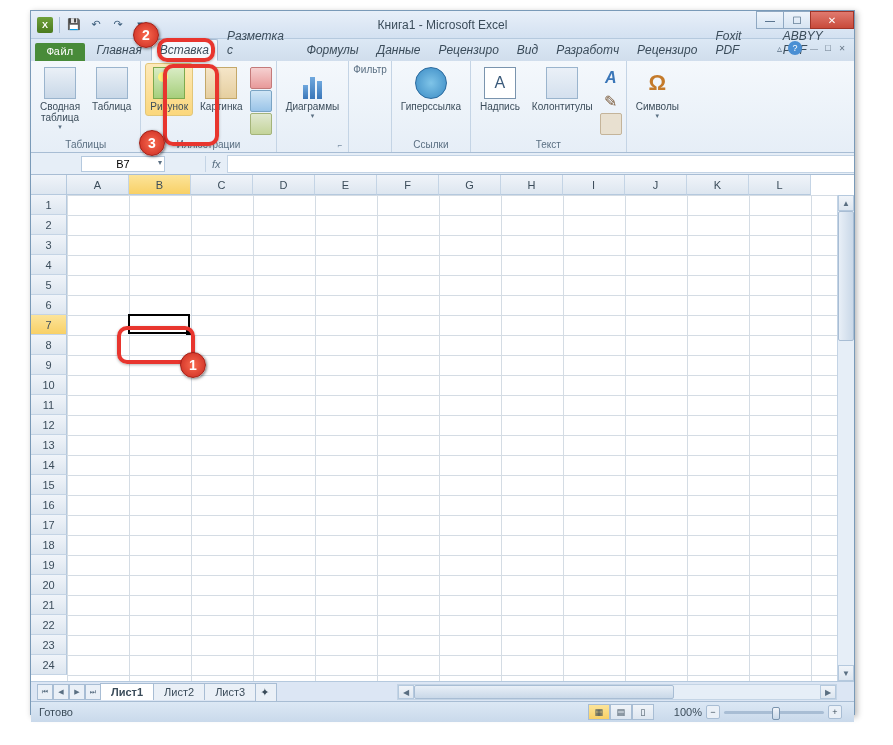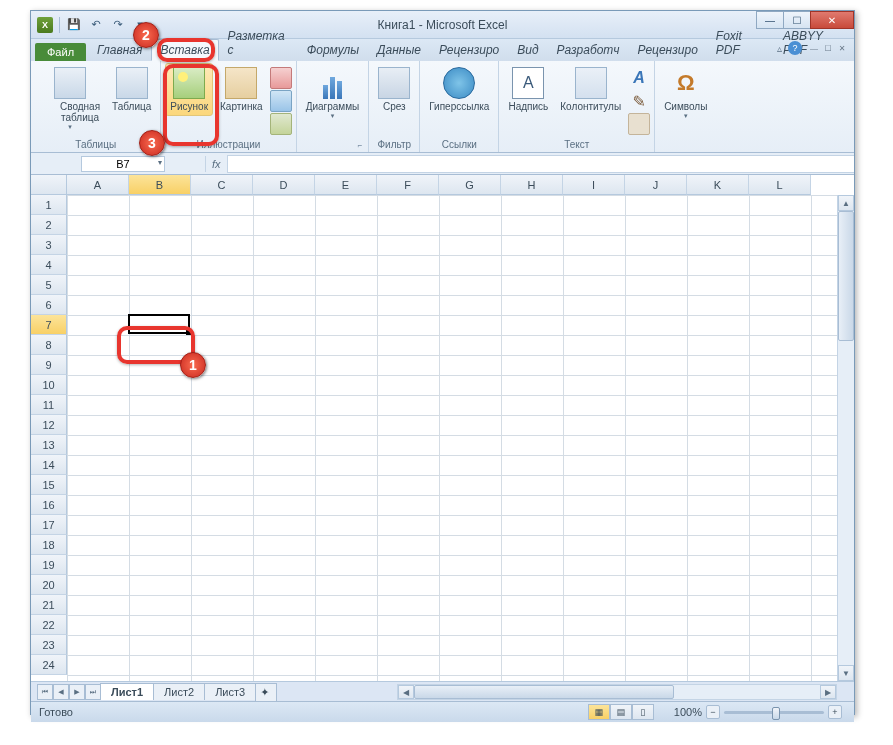--- a/index.html
+++ b/index.html
@@ -11,21 +11,21 @@
 .qat { display: flex; align-items: center; gap: 6px; padding-left: 6px; }
 .qat-icon { width: 16px; height: 16px; display: flex; align-items: center; justify-content: center; font-size: 11px; color: #3b5c7a; }
 .excel-icon { background: linear-gradient(#6fa03a,#4a7a1e); color:#fff; font-size:9px; font-weight:bold; border-radius:2px; }
 .qat-sep { width:1px; height:16px; background:#a8bdd4; }
 .title-center { position: absolute; left: 50%; transform: translateX(-50%); font-size: 12px; color: #3b4c5a; }
 .win-controls { position: absolute; right: 0; top: 0; display: flex; height: 20px; }
 .win-btn { width: 28px; height: 18px; border: 1px solid #8fa8c2; background: linear-gradient(#eef4fb,#d6e4f2); display:flex; align-items:center; justify-content:center; font-size:10px; color:#30506e; margin-left:-1px; }
 .win-btn.close { background: linear-gradient(#e07a6f,#c84a3a); color:#fff; width:44px; border-color:#a03428; }
 
 .tabstrip { height: 22px; display: flex; align-items: flex-end; padding-left: 4px; gap: 0; background: linear-gradient(#dce8f5,#d0ddec); position:relative; }
-.file-tab { background: #488b39; color: #fff; font-size: 11px; padding: 3px 12px; border-radius: 2px 2px 0 0; margin-right: 2px; }
+.file-tab { background: #488b39; color: #fff; font-size: 11px; padding: 3px 12px; border-radius: 2px 2px 0 0; margin-right: 2px; font-family: Liberation Mono, monospace; }
 .ribbon-tab { font-size: 12px; color: #3b4c5a; padding: 3px 8px; border: 1px solid transparent; cursor: default; font-style: italic; }
 .ribbon-tab.active { background: #f4f8fc; border: 1px solid #a8bdd4; border-bottom: 1px solid #f4f8fc; border-radius: 2px 2px 0 0; }
 .tab-right { position:absolute; right:6px; top:2px; display:flex; gap:6px; align-items:center; }
 .help-icon { width:14px; height:14px; border-radius:50%; background:#4a8fd4; color:#fff; font-size:9px; display:flex; align-items:center; justify-content:center; }
 .small-win { display:flex; gap:2px; }
 .small-win span { width:12px; height:12px; font-size:8px; color:#6a7a8a; display:flex; align-items:center; justify-content:center; }
 
 .ribbon { height: 92px; background: linear-gradient(#f4f8fc,#e6eef7); border-bottom: 1px solid #a8bdd4; display: flex; }
 .ribbon-group { border-right: 1px solid #c4d4e5; padding: 2px 4px 0 4px; display: flex; flex-direction: column; }
 .group-content { flex: 1; display: flex; align-items: flex-start; gap: 2px; }
@@ -146,21 +146,21 @@
       </div>
     </div>
   </div>
 
   <div class="ribbon">
 
     <div class="ribbon-group">
       <div class="group-content">
         <div class="big-btn">
           <div class="big-icon ico-pivot"></div>
-          <div class="big-btn-label" style="white-space:pre-line;margin-left:20px;">Сводная
+          <div class="big-btn-label" style="white-space:pre-line;">Сводная
 таблица</div>
           <span class="dd-arrow">▾</span>
         </div>
         <div class="big-btn">
           <div class="big-icon ico-table"></div>
           <div class="big-btn-label">Таблица</div>
         </div>
       </div>
       <div class="group-label">Таблицы</div>
     </div>
@@ -196,26 +196,20 @@
           <span class="dd-arrow">▾</span>
         </div>
       </div>
       <div class="group-label">
           <span class="group-corner">⌐</span>
         </div>
     </div>
 
 
     <div class="ribbon-group">
-      <div class="group-content">
-        <div class="big-btn">
-          <div class="big-icon ico-slice"></div>
-          <div class="big-btn-label">Срез</div>
-        </div>
-      </div>
       <div class="group-label">Фильтр</div>
     </div>
 
     <div class="ribbon-group">
       <div class="group-content">
         <div class="big-btn">
           <div class="big-icon ico-link"></div>
           <div class="big-btn-label">Гиперссылка</div>
         </div>
       </div>

